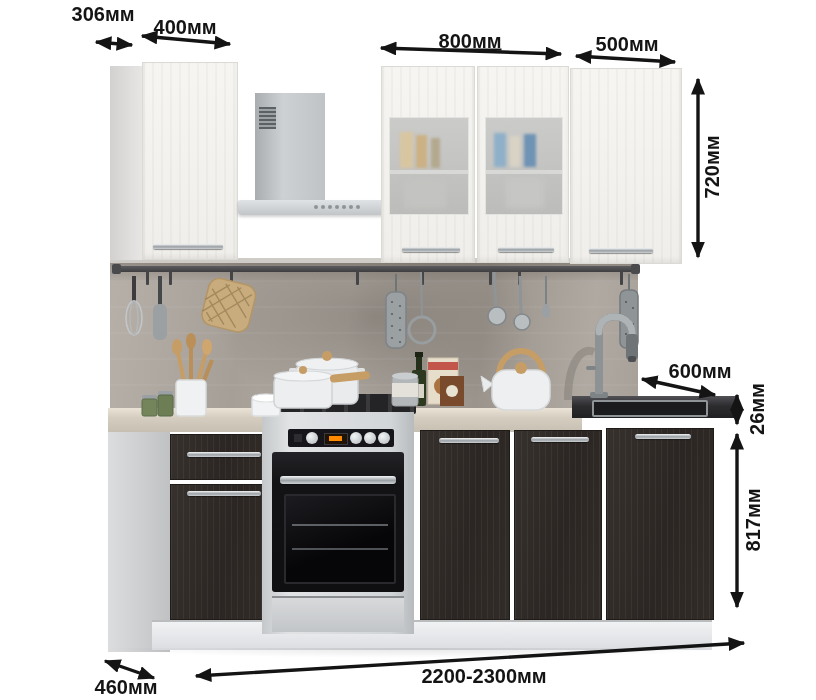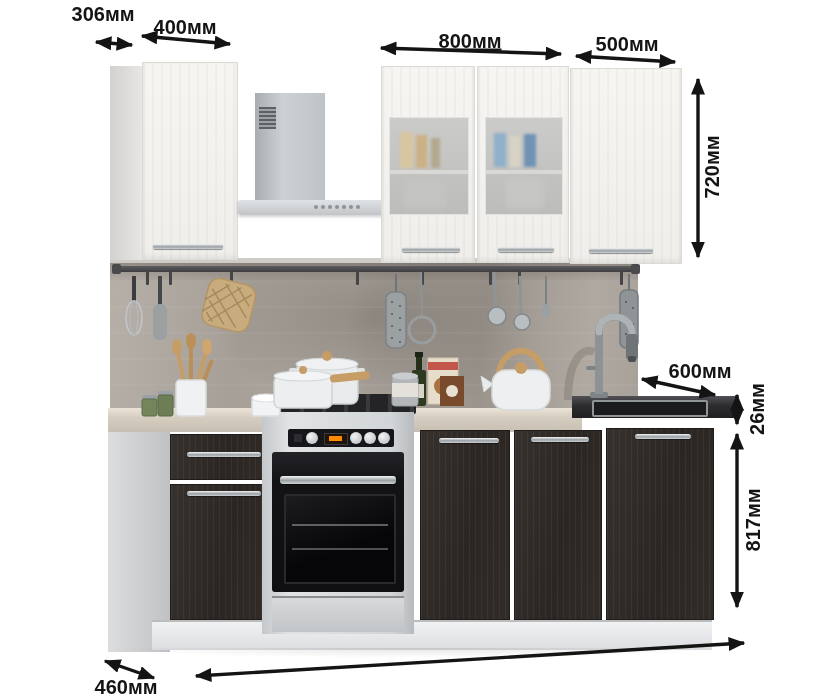--- a/index.html
+++ b/index.html
@@ -294,14 +294,15 @@
   </svg>
 
   <div class="dim-label" style="left:103px;top:14px;">306мм</div>
   <div class="dim-label" style="left:185px;top:27px;">400мм</div>
   <div class="dim-label" style="left:470px;top:41px;text-decoration:underline;">800мм</div>
   <div class="dim-label" style="left:627px;top:44px;text-align:center;">500мм</div>
   <div class="dim-label vert" style="left:712px;top:167px;">720мм</div>
   <div class="dim-label" style="left:700px;top:371px;">600мм</div>
   <div class="dim-label vert" style="left:757px;top:409px;">26мм</div>
   <div class="dim-label vert" style="left:753px;top:520px;">817мм</div>
+  <div class="dim-label" style="left:484px;top:676px;">2200-2300мм</div>
   <div class="dim-label" style="left:126px;top:687px;">460мм</div>
 </div>
 
 </body></html>

